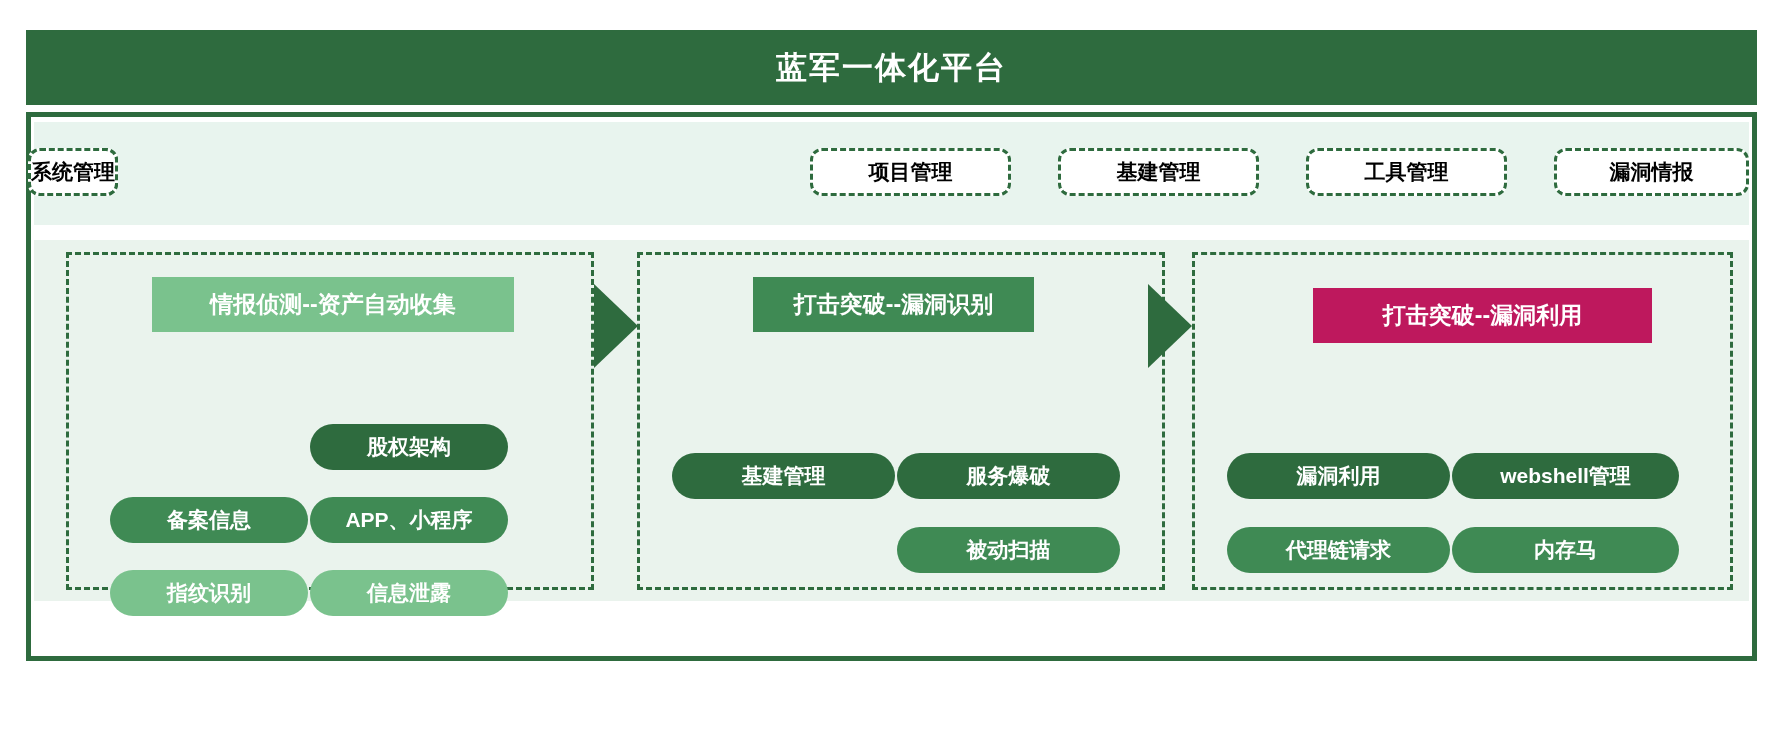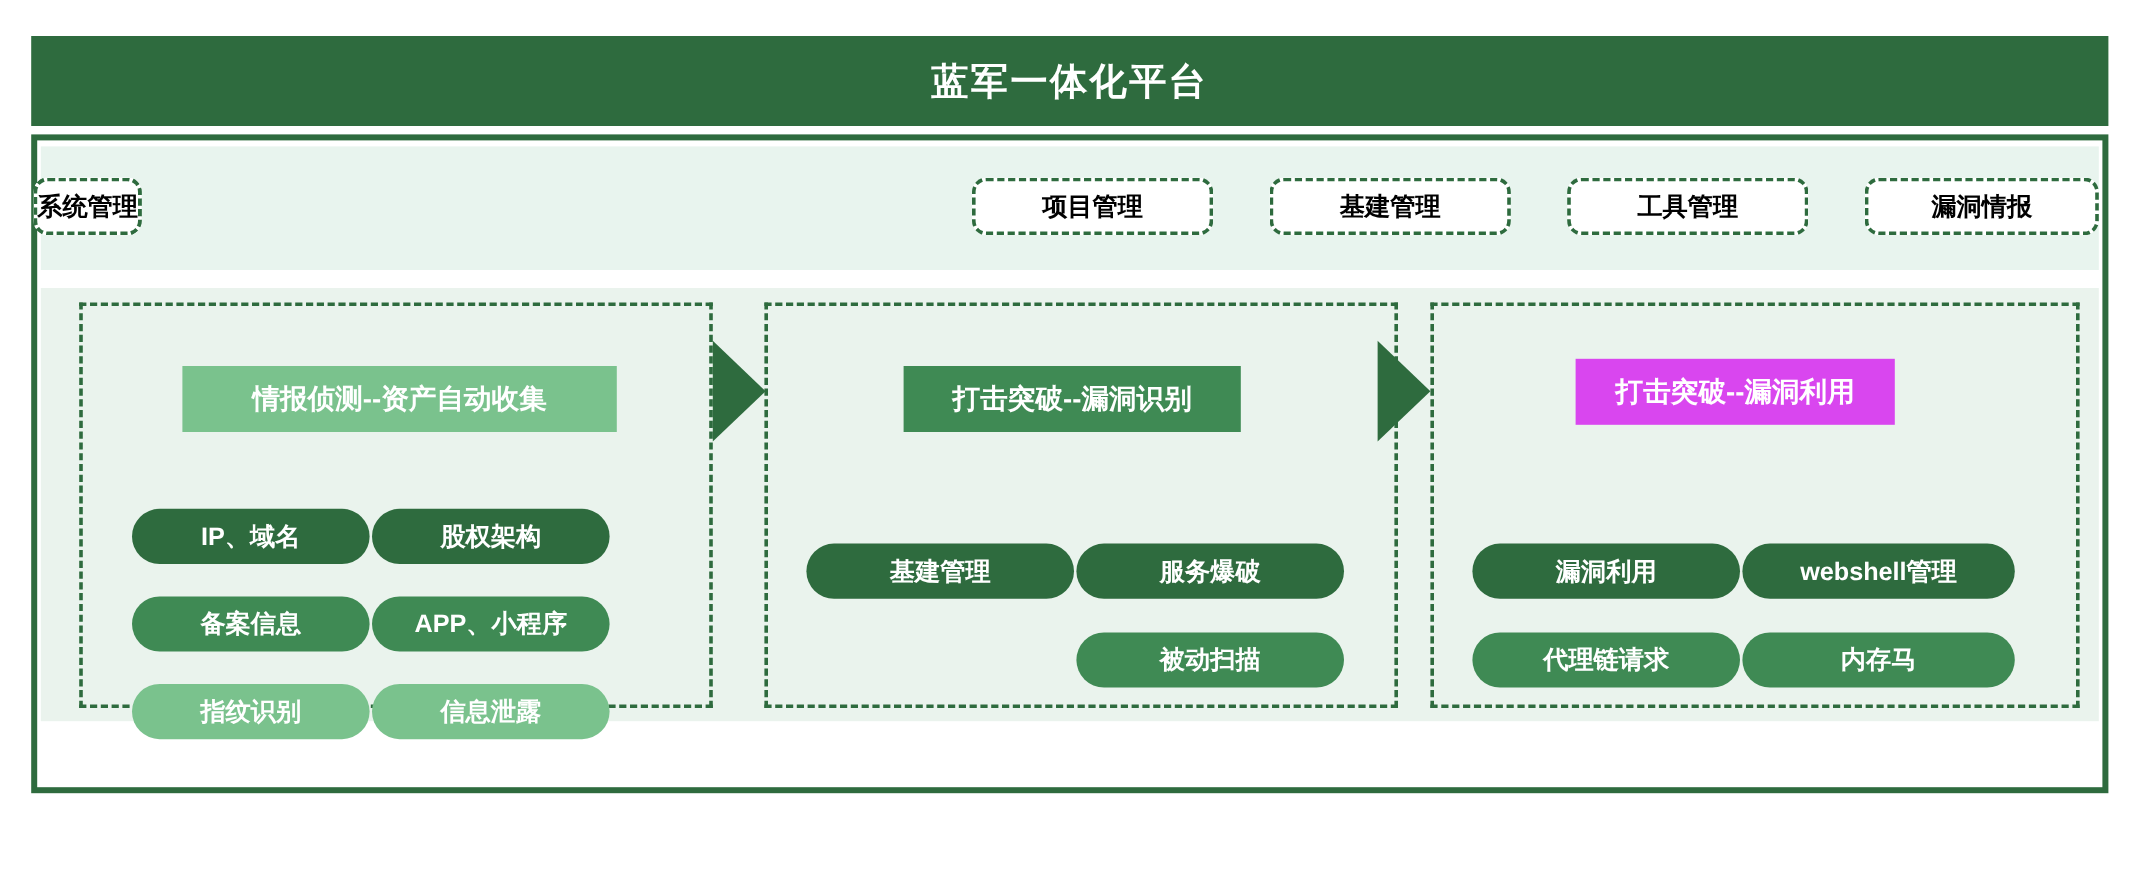--- a/index.html
+++ b/index.html
@@ -129,25 +129,24 @@
   .stage-header {
     position: absolute;
     height: 55px;
     display: flex;
     align-items: center;
     justify-content: center;
     color: #ffffff;
     font-size: 23px;
     font-weight: bold;
     box-sizing: border-box;
-    margin-top: 28px;
   }
   .hdr-1 { left: 152px;  top: 277px; width: 362px; background: #7ac28d; }
   .hdr-2 { left: 753px;  top: 277px; width: 281px; background: #3f8a54; }
-  .hdr-3 { left: 1313px; top: 271px; width: 266px; background: #d946ef; }
+  .hdr-3 { left: 1313px; top: 288px; width: 339px; background: #be185d; }
 
   
   .pill {
     position: absolute;
     height: 46px;
     border-radius: 23px;
     display: flex;
     align-items: center;
     justify-content: center;
     color: #ffffff;
@@ -224,23 +223,20 @@
   <div class="stage-header hdr-1">
     <span>情报侦测--资产自动收集</span>
   </div>
   <div class="stage-header hdr-2">
     <span>打击突破--漏洞识别</span>
   </div>
   <div class="stage-header hdr-3">
     <span>打击突破--漏洞利用</span>
   </div>
 
-  <div class="pill tone-dark p1a">
-    <span>IP、域名</span>
-  </div>
   <div class="pill tone-dark p1b">
     <span>股权架构</span>
   </div>
   <div class="pill tone-mid p1c">
     <span>备案信息</span>
   </div>
   <div class="pill tone-mid p1d">
     <span>APP、小程序</span>
   </div>
   <div class="pill tone-light p1e">

